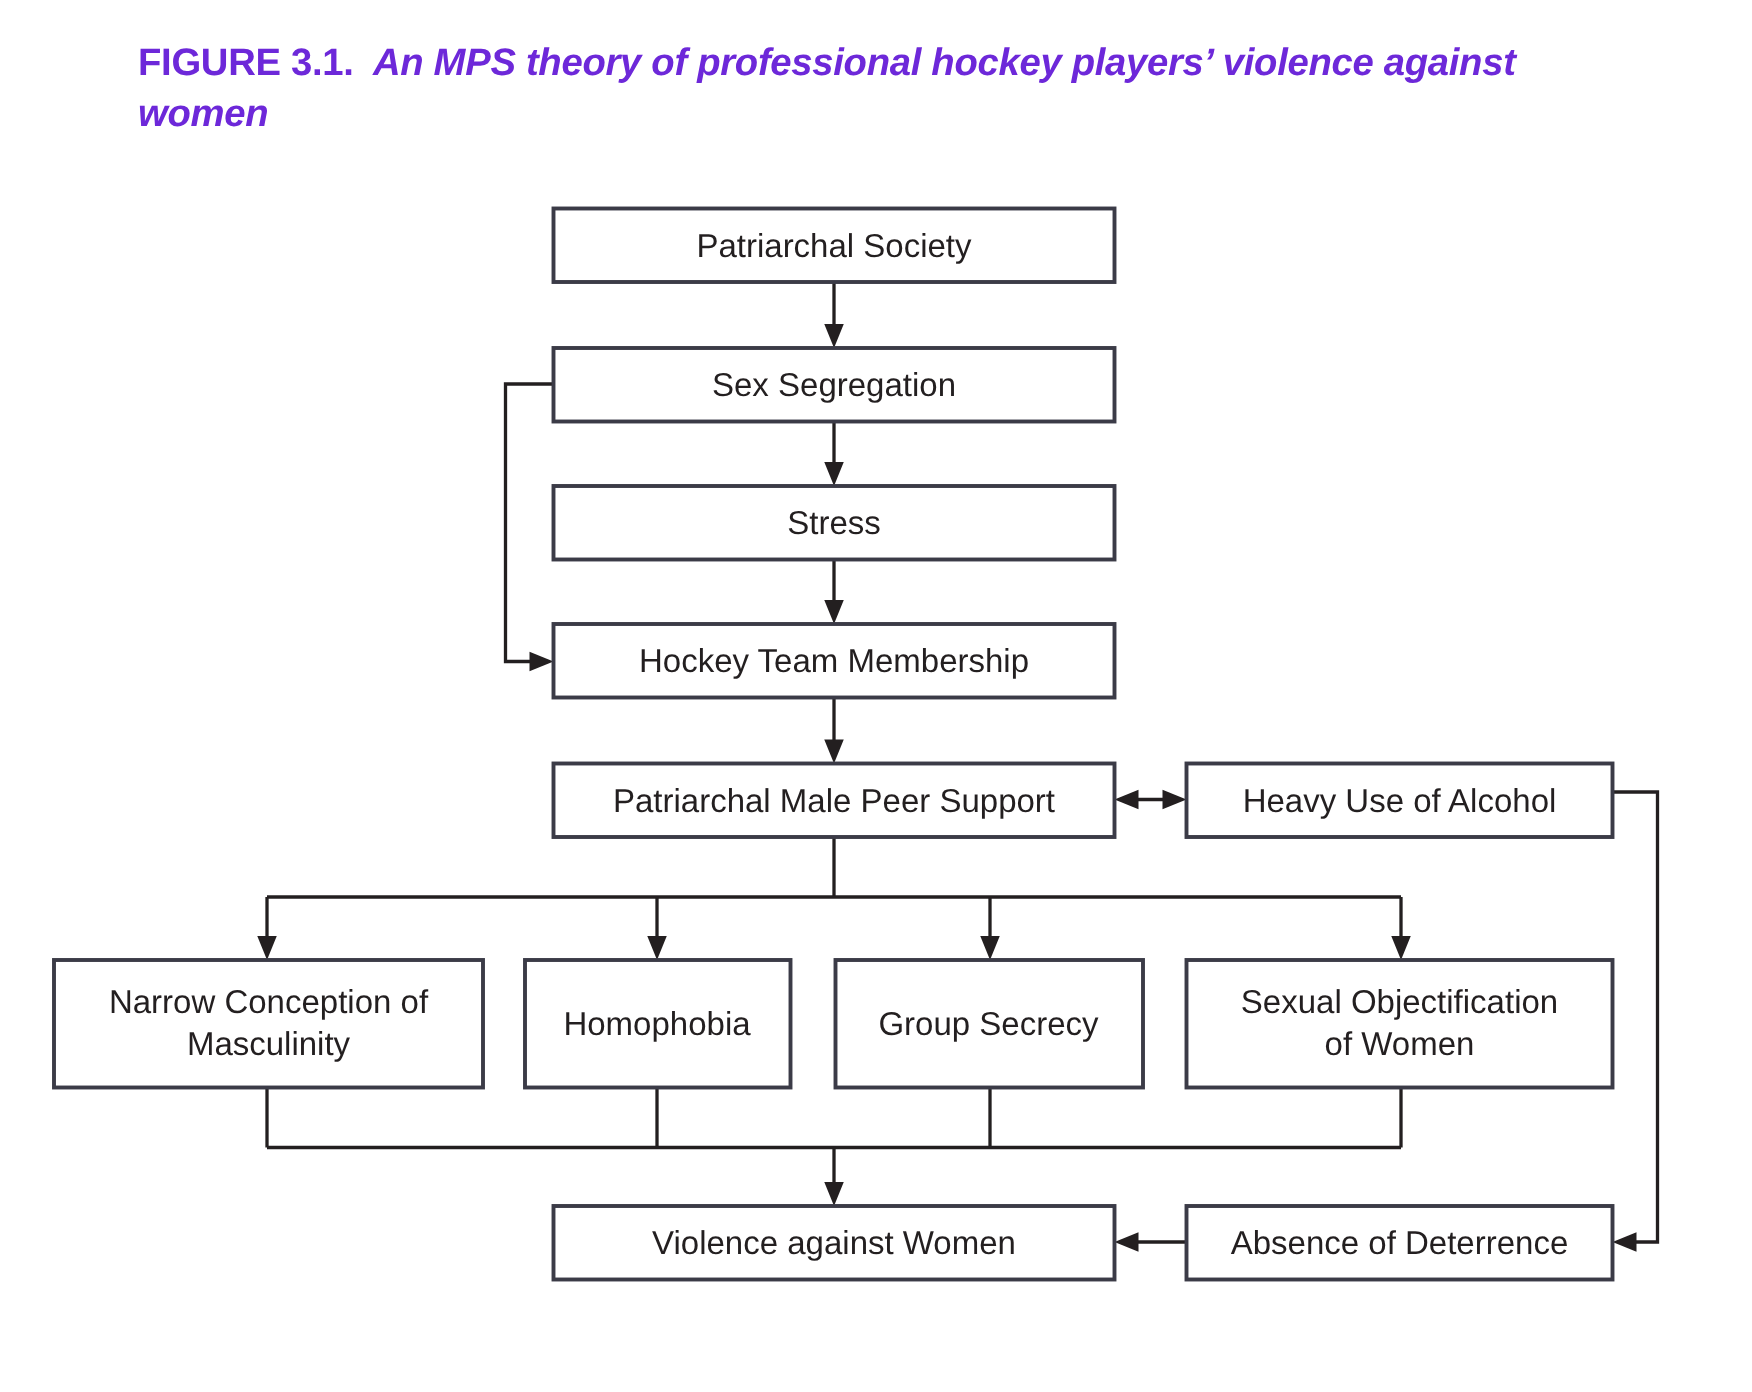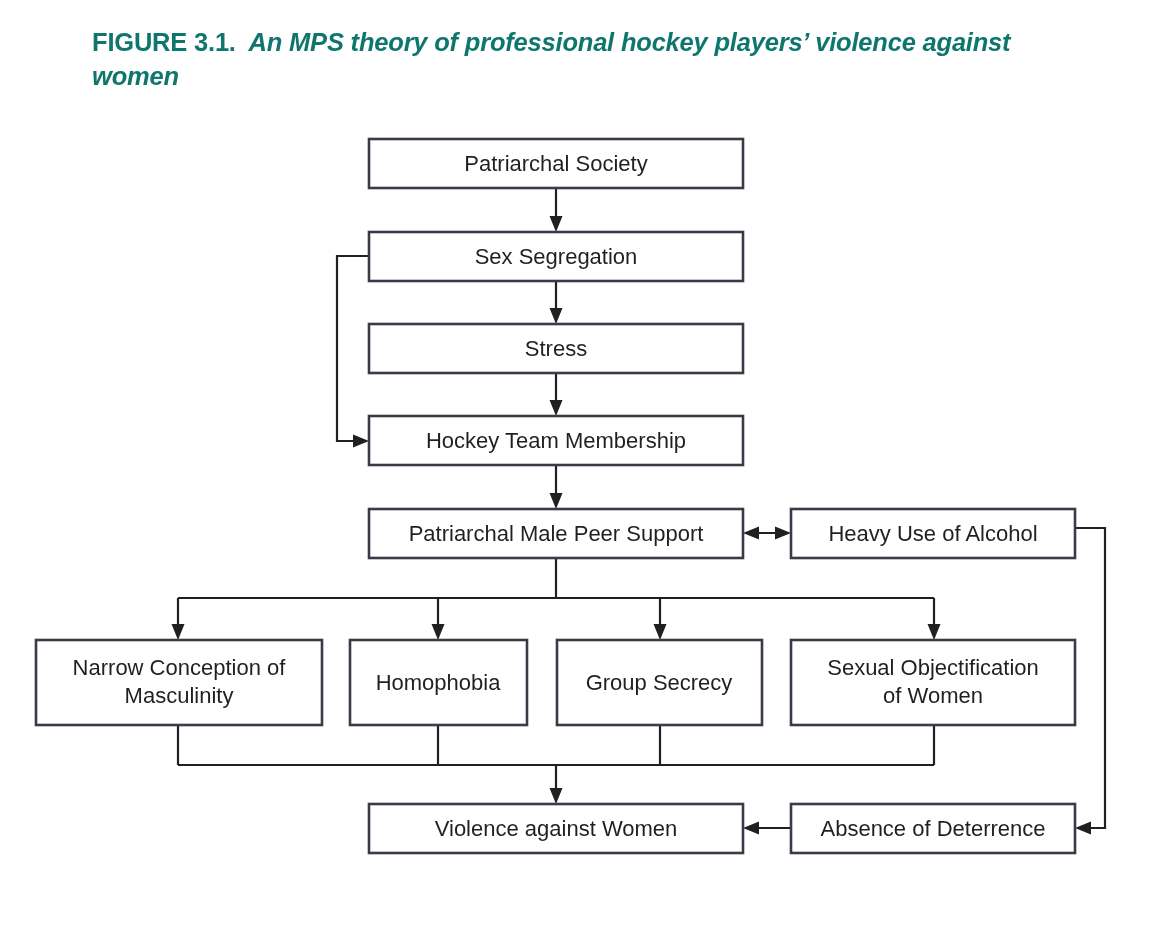--- a/index.html
+++ b/index.html
@@ -16,21 +16,21 @@
     overflow: hidden;
   }
   #figure-title {
     position: absolute;
     left: 92px;
     top: 26px;
     width: 1000px;
     font-size: 25.5px;
     font-weight: bold;
     line-height: 1.33;
-    color: #0f766e;
+    color: #6d28d9;
     letter-spacing: -0.2px;
   }
   #figure-title .label {
     font-style: normal;
   }
   #figure-title .caption {
     font-style: italic;
   }
   #flow-svg {
     position: absolute;

